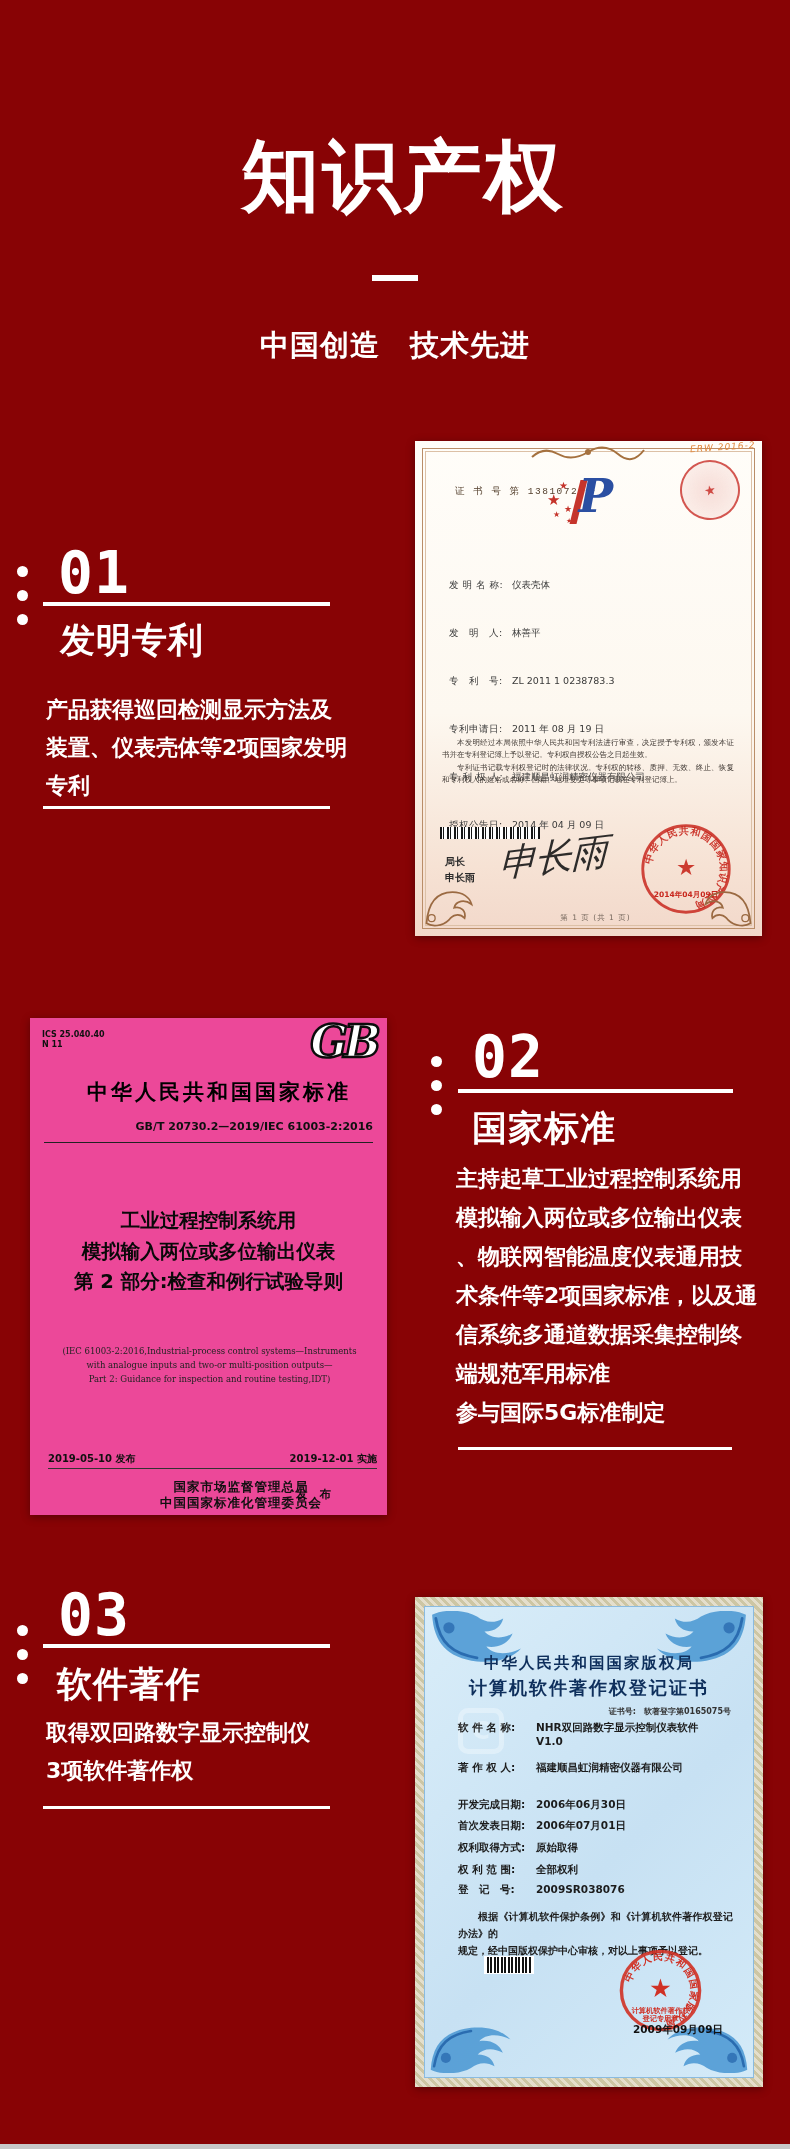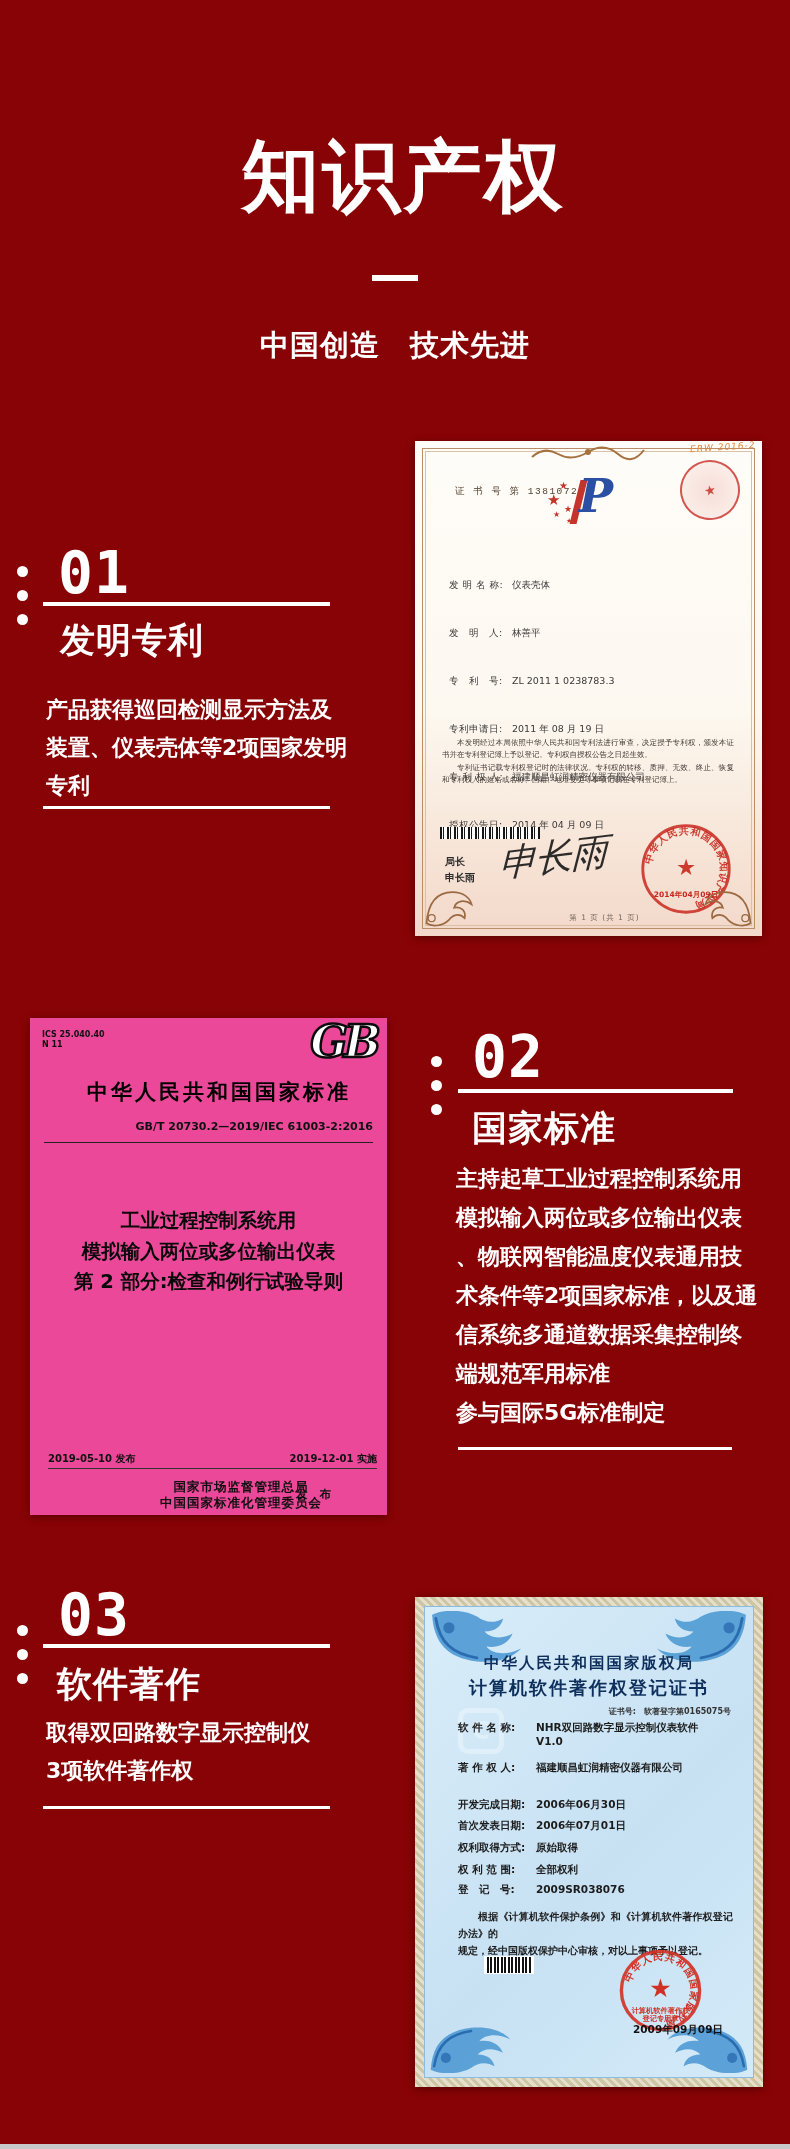--- a/index.html
+++ b/index.html
@@ -75,21 +75,21 @@
     line-height:11.5px; color:#413a35; text-align:justify; }
   .p-paras p { text-indent:15px; margin-bottom:2px; }
   .p-barcode { position:absolute; top:386px; left:25px; width:100px; height:12px;
     background:repeating-linear-gradient(90deg,#161616 0 2px,#fff 2px 3px,#161616 3px 4px,#fff 4px 7px); }
   .p-director { position:absolute; top:413px; left:30px; font-size:10px; font-weight:700;
     color:#2a2a2a; line-height:16px; }
   .p-sign { position:absolute; top:392px; left:84px; font-family:"DejaVu Serif","Liberation Serif",serif;
     font-style:italic; font-size:37px; color:#1c1c1c; transform:rotate(-7deg) skewX(-8deg);
     letter-spacing:-1px; opacity:.92; }
   .p-seal { position:absolute; top:381px; left:224px; width:94px; height:94px; }
-  .p-page { position:absolute; bottom:13px; left:16px; width:100%; text-align:center;
+  .p-page { position:absolute; bottom:13px; left:7px; width:100%; text-align:center;
     font-size:7.5px; color:#75675c; letter-spacing:1px; }
   .p-corn { position:absolute; bottom:8px; }
   .p-corn.bl { left:8px; }
   .p-corn.br { right:8px; transform:scaleX(-1); }
   
   .gbdoc { left:30px; top:1018px; width:357px; height:497px; background:#ec4899; color:#101010; }
   .g-ics { position:absolute; top:12px; left:12px; font-size:8px; line-height:10px; font-weight:700; }
   .g-logo { position:absolute; top:2px; right:10px; font:900 italic 44px/1 "DejaVu Serif","Liberation Serif",serif;
     letter-spacing:-4px; color:#fff; -webkit-text-stroke:2.5px #0c0c0c; }
   .g-head { position:absolute; top:60px; left:0; width:100%; text-align:center;
@@ -273,20 +273,23 @@
       <div>ICS 25.040.40</div>
       <div>N 11</div>
     </div>
     <div class="g-logo">GB</div>
     <div class="g-head">中华人民共和国国家标准</div>
     <div class="g-code">GB/T 20730.2—2019/IEC 61003-2:2016</div>
     <div class="g-hr"></div>
     <div class="g-title">工业过程控制系统用
 模拟输入两位或多位输出仪表
 第 2 部分:检查和例行试验导则</div>
+    <div class="g-iec">(IEC 61003-2:2016,Industrial-process control systems—Instruments
+with analogue inputs and two-or multi-position outputs—
+Part 2: Guidance for inspection and routine testing,IDT)</div>
     <div class="g-issue">2019-05-10 发布</div>
     <div class="g-impl">2019-12-01 实施</div>
     <div class="g-hr2"></div>
     <div class="g-orgs">
       <div>国家市场监督管理总局</div>
       <div>中国国家标准化管理委员会</div>
     </div>
     <div class="g-pub">发 布</div>
   </article>
 

